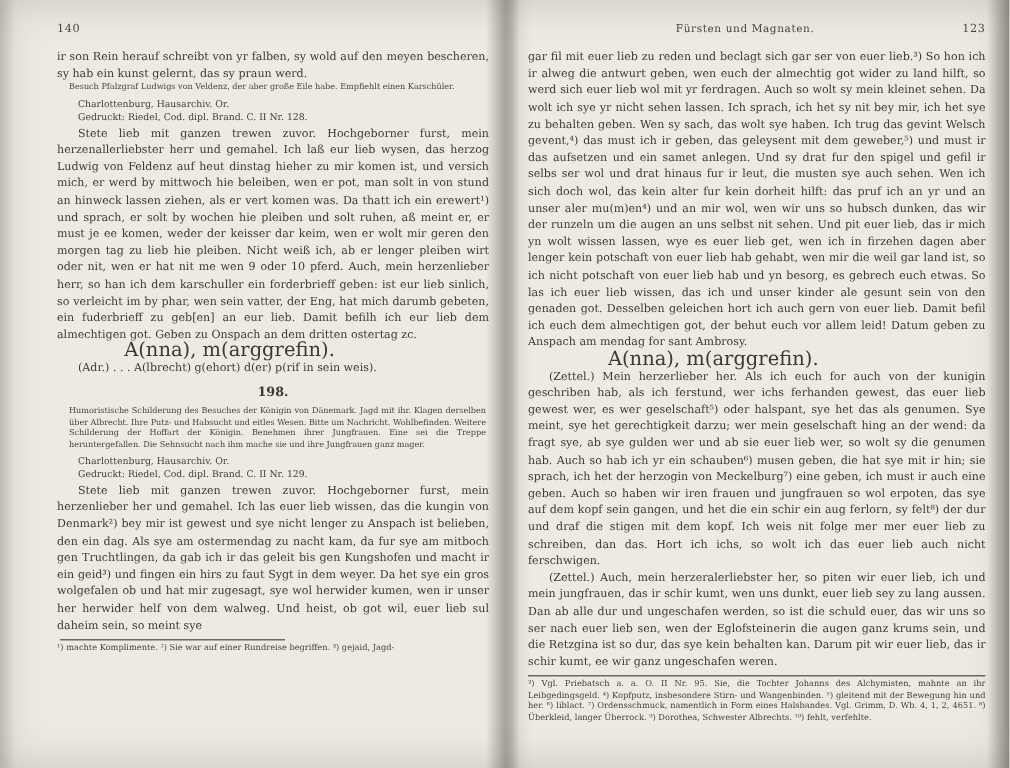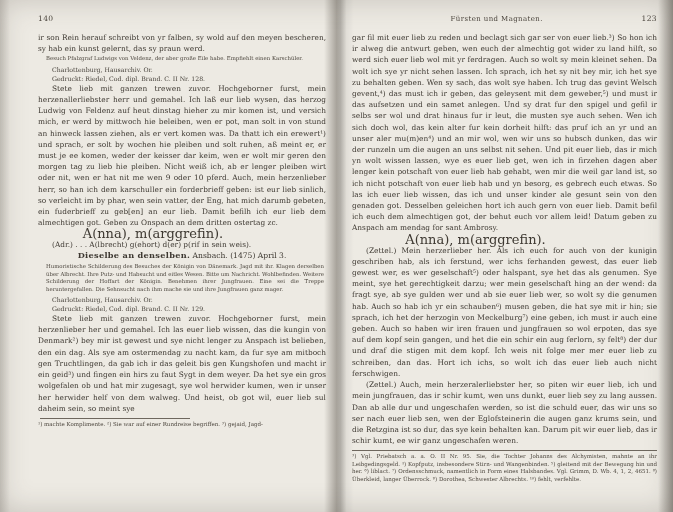--- a/index.html
+++ b/index.html
@@ -49,24 +49,21 @@
 
     <div class="body-text">ir son Rein herauf schreibt von yr falben, sy wold auf den meyen bescheren, sy hab ein kunst gelernt, das sy praun werd.</div>
 
     <div class="summary">Besuch Pfalzgraf Ludwigs von Veldenz, der aber große Eile habe.  Empfiehlt einen Karschüler.</div>
     <div class="src">Charlottenburg, Hausarchiv.  Or.</div>
     <div class="src">Gedruckt: Riedel, Cod. dipl. Brand. C. II Nr. 128.</div>
     <div class="body-text indent">Stete lieb mit ganzen trewen zuvor. Hochgeborner furst, mein herzenallerliebster herr und gemahel. Ich laß eur lieb wysen, das herzog Ludwig von Feldenz auf heut dinstag hieher zu mir komen ist, und versich mich, er werd by mittwoch hie beleiben, wen er pot, man solt in von stund an hinweck lassen ziehen, als er vert komen was. Da thatt ich ein erewert¹) und sprach, er solt by wochen hie pleiben und solt ruhen, aß meint er, er must je ee komen, weder der keisser dar keim, wen er wolt mir geren den morgen tag zu lieb hie pleiben. Nicht weiß ich, ab er lenger pleiben wirt oder nit, wen er hat nit me wen 9 oder 10 pferd. Auch, mein herzenlieber herr, so han ich dem karschuller ein forderbrieff geben: ist eur lieb sinlich, so verleicht im by phar, wen sein vatter, der Eng, hat mich darumb gebeten, ein fuderbrieff zu geb[en] an eur lieb. Damit befilh ich eur lieb dem almechtigen got. Geben zu Onspach an dem dritten ostertag zc.</div>
     <div class="signature">A(nna), m(arggrefin).</div>
     <div class="address">(Adr.) . . . A(lbrecht) g(ehort) d(er) p(rif in sein weis).</div>
 
-    <div class="section-heading">
-      <span class="h-title">Dieselbe an denselben.</span>
-      <span class="h-date">Ansbach.  (1475) April 3.</span>
-    </div>
+    <div class="section-number">198.</div>
     <div class="summary">Humoristische Schilderung des Besuches der Königin von Dänemark.  Jagd mit ihr.  Klagen derselben über Albrecht.  Ihre Putz- und Habsucht und eitles Wesen.  Bitte um Nachricht.  Wohlbefinden.  Weitere Schilderung der Hoffart der Königin.  Benehmen ihrer Jungfrauen.  Eine sei die Treppe heruntergefallen.  Die Sehnsucht nach ihm mache sie und ihre Jungfrauen ganz mager.</div>
     <div class="src">Charlottenburg, Hausarchiv.  Or.</div>
     <div class="src">Gedruckt: Riedel, Cod. dipl. Brand. C. II Nr. 129.</div>
     <div class="body-text indent">Stete lieb mit ganzen trewen zuvor. Hochgeborner furst, mein herzenlieber her und gemahel. Ich las euer lieb wissen, das die kungin von Denmark²) bey mir ist gewest und sye nicht lenger zu Anspach ist belieben, den ein dag. Als sye am ostermendag zu nacht kam, da fur sye am mitboch gen Truchtlingen, da gab ich ir das geleit bis gen Kungshofen und macht ir ein geid³) und fingen ein hirs zu faut Sygt in dem weyer. Da het sye ein gros wolgefalen ob und hat mir zugesagt, sye wol herwider kumen, wen ir unser her herwider helf von dem walweg. Und heist, ob got wil, euer lieb sul daheim sein, so meint sye</div>
 
     <hr class="footnote-rule rule-left">
     <div class="footnote">¹) machte Komplimente.  ²) Sie war auf einer Rundreise begriffen.  ³) gejaid, Jagd-</div>
   </div>
 
   <div class="page page-right">

